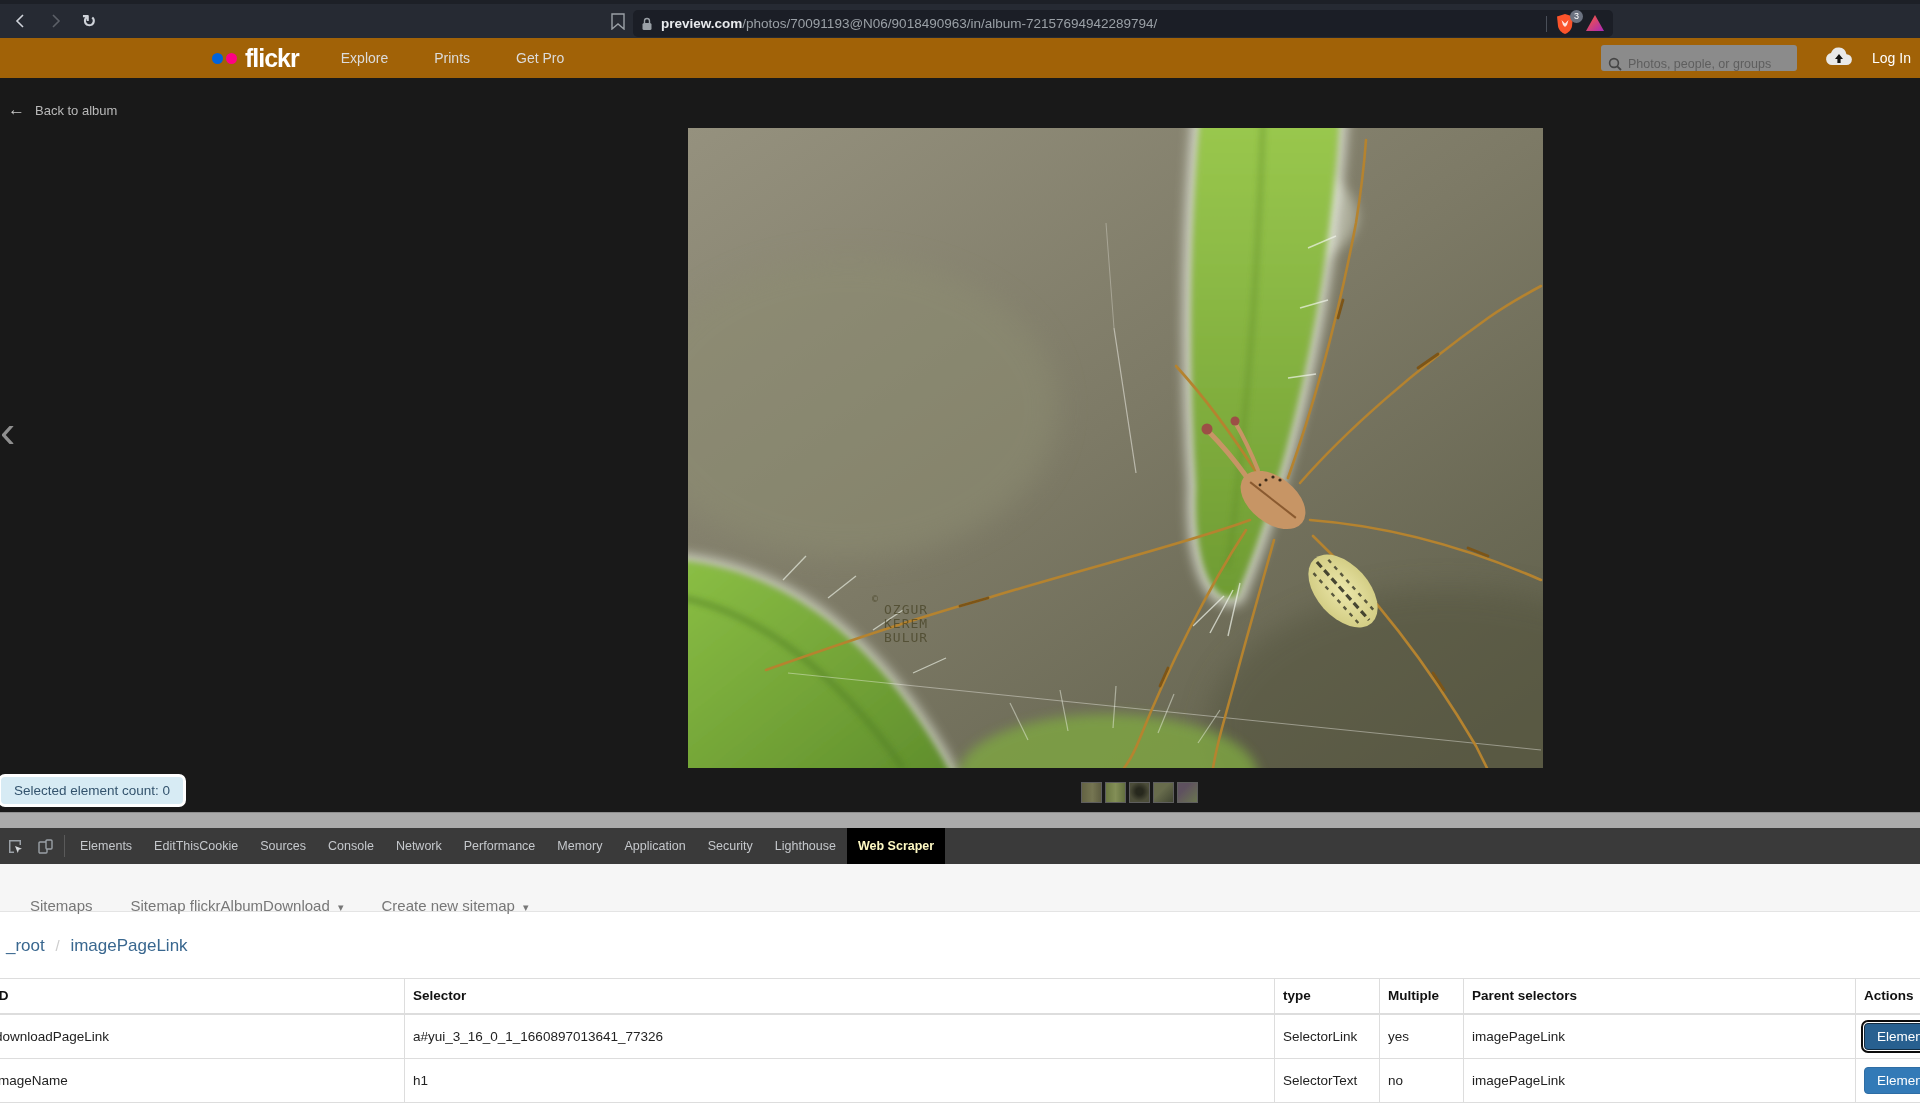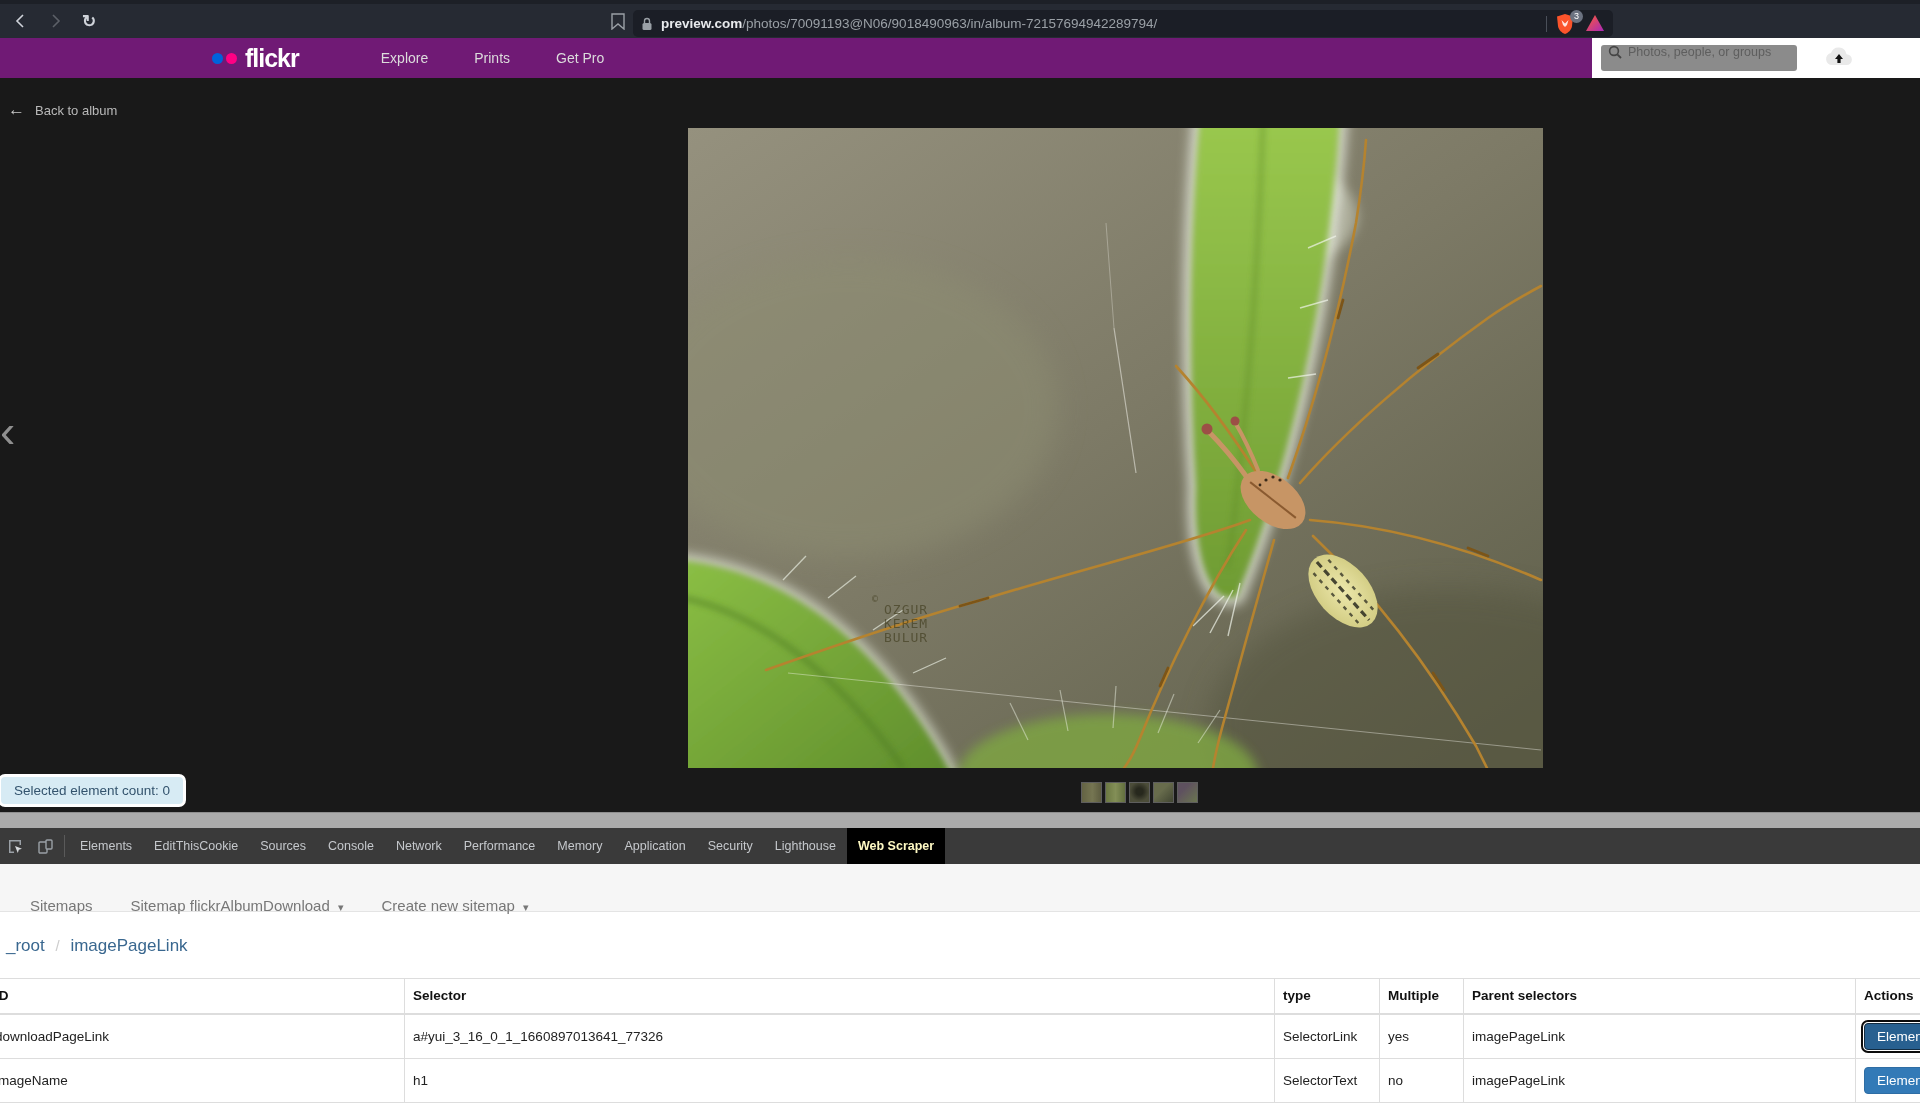--- a/index.html
+++ b/index.html
@@ -16,31 +16,31 @@
              border-radius:5px; display:flex; align-items:center; padding:0 8px; }
   .url-text { font-size:13.5px; margin-left:8px; white-space:nowrap; overflow:hidden; flex:1; }
   .url-domain { color:#e8eaed; font-weight:bold; }
   .url-path { color:#9aa0a6; }
   .url-divider { width:1px; height:16px; background:#4a4f59; margin:0 8px; }
   .shield-wrap { position:relative; width:22px; height:22px; margin-right:8px; }
   .shield-badge { position:absolute; top:-3px; right:-6px; min-width:13px; height:13px; background:#6b7280;
                   color:#fff; font-size:9px; border-radius:7px; text-align:center; line-height:13px; padding:0 2px; }
 
   
-  .flickr-header { position:absolute; left:0; top:38px; width:1592px; height:40px; background:#701a75;
-                   display:flex; align-items:center;gap:40px; }
+  .flickr-header { position:absolute; left:0; top:38px; width:1920px; height:40px; background:#a16207;
+                   display:flex; align-items:center; }
   .flickr-logo { display:flex; align-items:center; margin-left:212px; cursor:pointer; }
   .dot { width:11px; height:11px; border-radius:50%; display:inline-block; }
   .dot-blue { background:#0063dc; }
   .dot-pink { background:#ff0084; margin-left:3px; }
   .logo-text { color:#fff; font-size:25px; font-weight:bold; letter-spacing:-1px; margin-left:8px; }
   .fnav { display:flex; margin-left:42px; gap:46px;justify-content:space-between; }
   .fnav-item { color:#dcdcdc; font-size:14px; cursor:pointer; }
   .search-box { position:absolute; left:1601px; top:7px; width:196px; height:26px; background:#8b8b8b;
-                border-radius:3px; display:flex; align-items:flex-start; padding:0 7px; }
+                border-radius:3px; display:flex; align-items:flex-end; padding:0 7px; }
   .search-box input { border:none; outline:none; background:transparent; font-size:12.5px; color:#2c2c2c;
                       margin-left:6px; width:150px; font-family:"Liberation Sans",sans-serif; }
   .search-box input::placeholder { color:#5e5e5e; }
   .upload-icon { position:absolute; left:1824px; top:8px; }
   .login-link { position:absolute; left:1872px; top:12px; color:#fff; font-size:14px; cursor:pointer; }
 
   
   .photo-page { position:absolute; left:0; top:78px; width:1920px; height:734px; background:#191919; }
   .back-link { position:absolute; left:8px; top:22px; display:flex; align-items:center; gap:10px; cursor:pointer; }
   .back-arrow { color:#c9c9c9; font-size:17px; }

